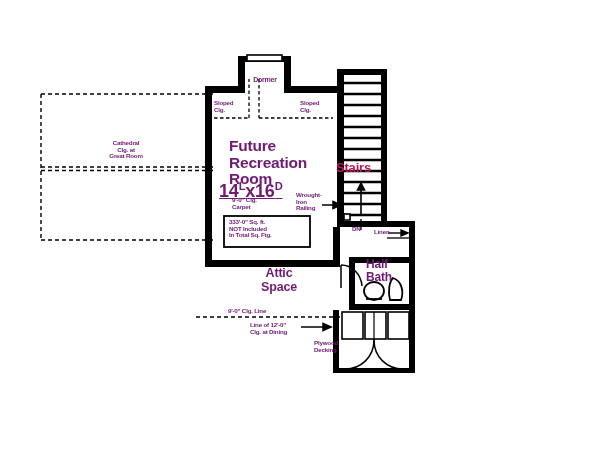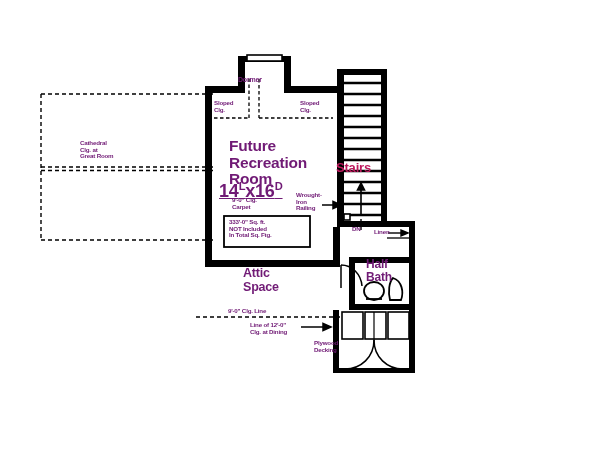--- a/index.html
+++ b/index.html
@@ -28,21 +28,21 @@
     font-weight: bold;
     line-height: 1.08;
     white-space: pre;
     letter-spacing: -0.2px;
   }
   .tiny   { font-size: 6.2px; }
   .small  { font-size: 7px; }
   .med    { font-size: 8px; }
   .big    { font-size: 15.5px; }
   .huge   { font-size: 13px; }
-  .ctr    { }
+  .ctr    { text-align: center; }
   .sup    { font-size: 0.62em; vertical-align: super; }
 </style>
 </head>
 <body>
 
 <svg id="plan" viewBox="0 0 600 450">
 
   <g fill="none" stroke="#000" stroke-width="1.4" stroke-dasharray="4,3">
     <path d="M41,94 L214,94"></path>
     <path d="M41,94 L41,240"></path>

